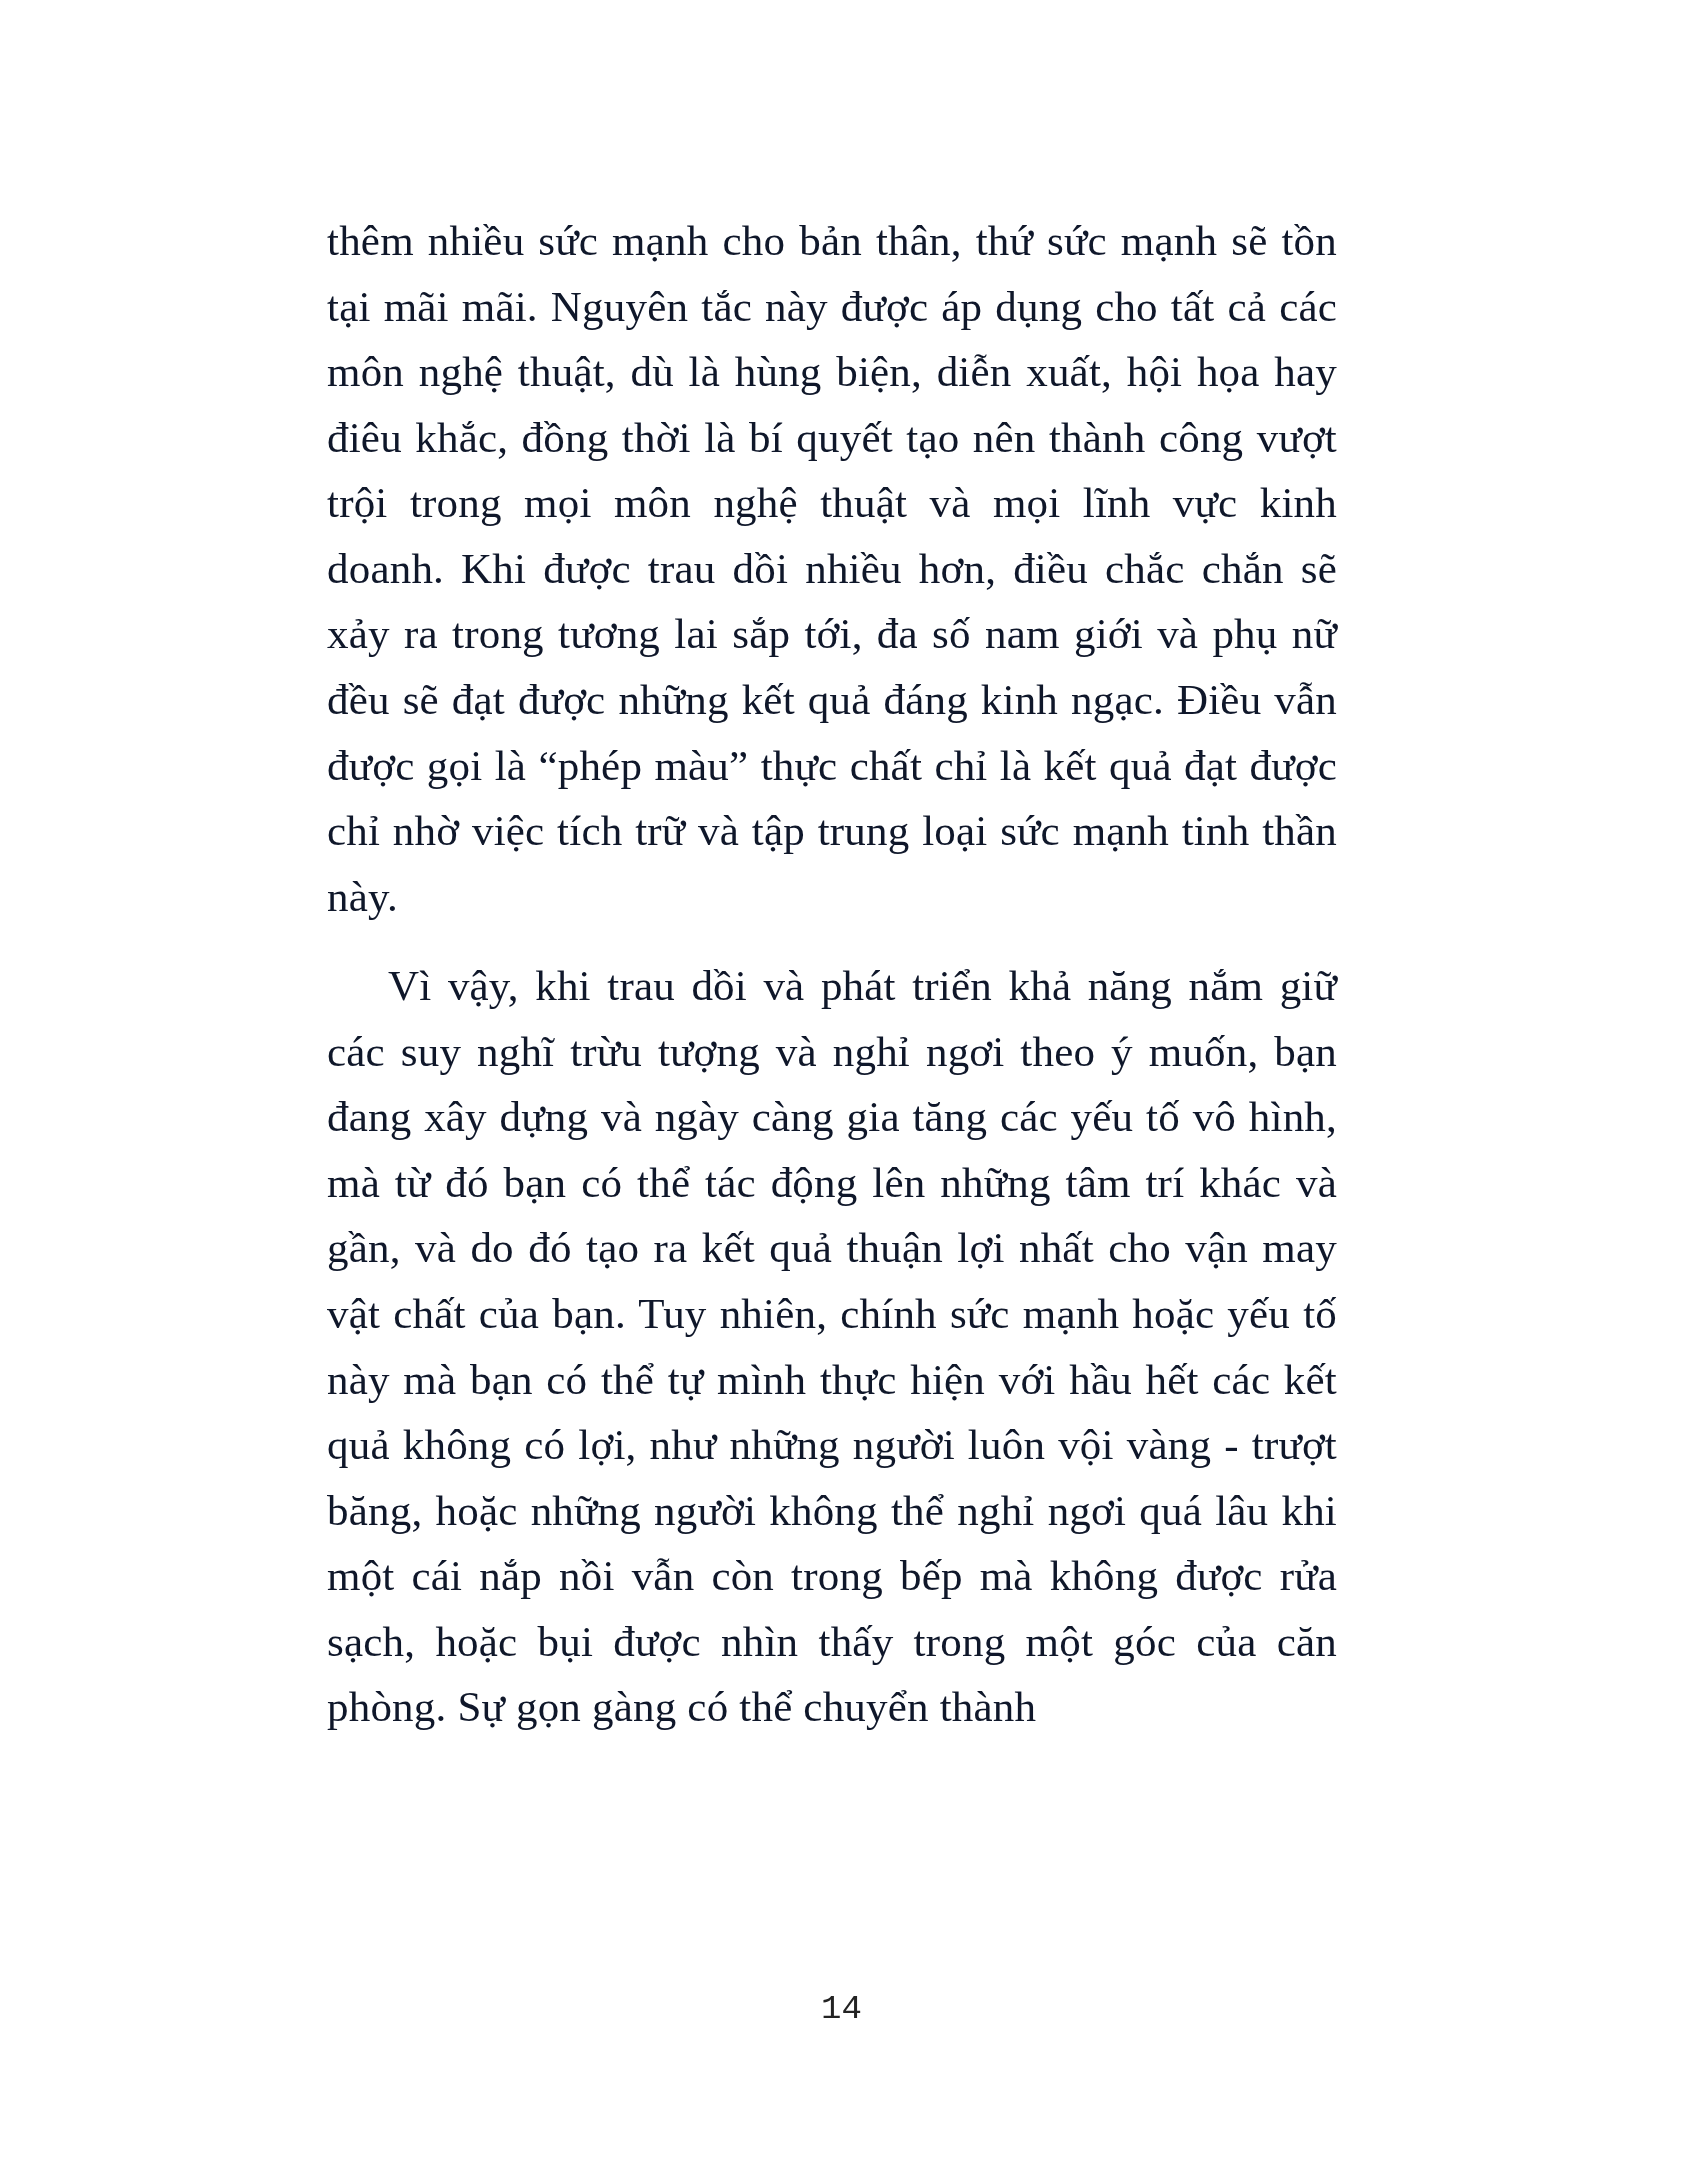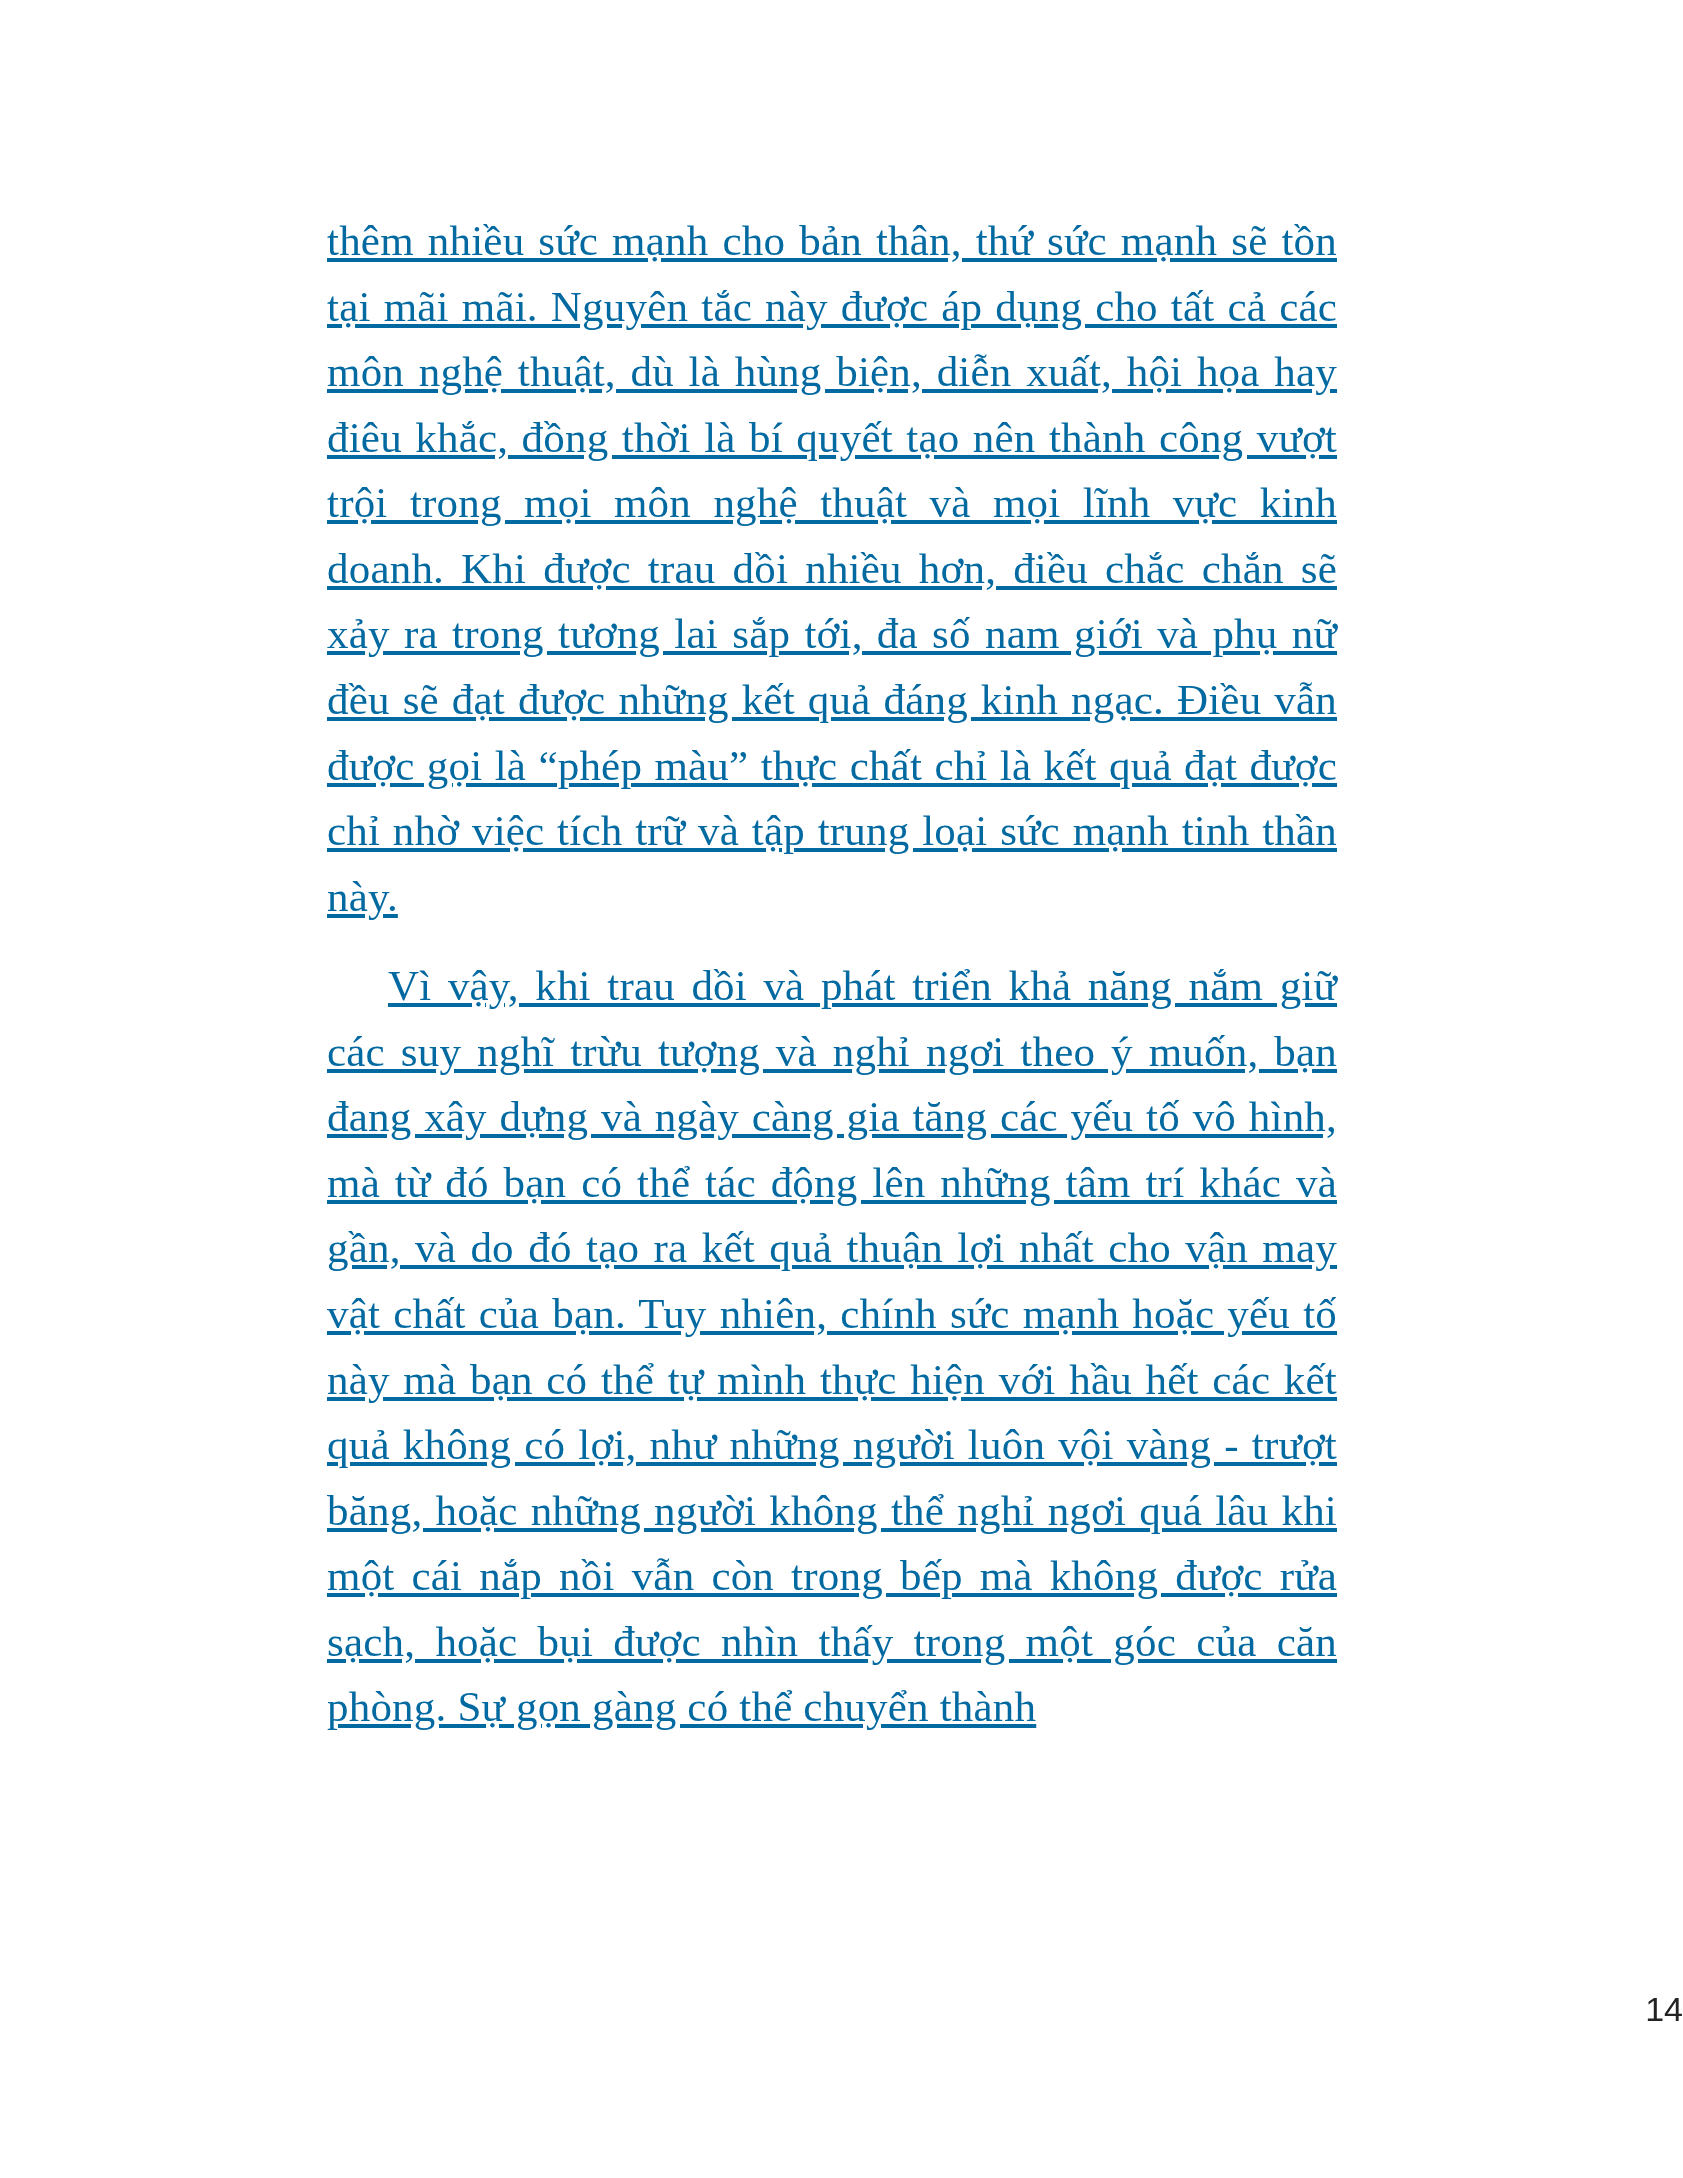--- a/index.html
+++ b/index.html
@@ -26,39 +26,38 @@
     top: 208px;
     width: 1010px;
   }
   .para {
     margin: 0;
     font-size: 43px;
     line-height: 1.525;
     text-align: justify;
     text-justify: inter-word;
     letter-spacing: 0.2px;
-    color: #0369a1;
+    color: #0f172a;
     hyphens: none;
-    text-decoration: underline;
   }
   .para + .para {
     margin-top: 24px;
   }
   .para.indent {
     text-indent: 61px;
   }
   .page-number {
     position: absolute;
     left: 0;
     right: 0;
     top: 1990px;
-    text-align: right;
+    text-align: center;
     font-size: 34px;
     color: #232323;
-    font-family: Liberation Sans, sans-serif;
+    font-family: Liberation Mono, monospace;
   }
 </style>
 </head>
 <body>
 
 <div class="page">
 
   <div class="text-block">
     <p class="para">thêm nhiều sức mạnh cho bản thân, thứ sức mạnh sẽ tồn tại mãi mãi. Nguyên tắc này được áp dụng cho tất cả các môn nghệ thuật, dù là hùng biện, diễn xuất, hội họa hay điêu khắc, đồng thời là bí quyết tạo nên thành công vượt trội trong mọi môn nghệ thuật và mọi lĩnh vực kinh doanh. Khi được trau dồi nhiều hơn, điều chắc chắn sẽ xảy ra trong tương lai sắp tới, đa số nam giới và phụ nữ đều sẽ đạt được những kết quả đáng kinh ngạc. Điều vẫn được gọi là “phép màu” thực chất chỉ là kết quả đạt được chỉ nhờ việc tích trữ và tập trung loại sức mạnh tinh thần này.</p>
     <p class="para indent">Vì vậy, khi trau dồi và phát triển khả năng nắm giữ các suy nghĩ trừu tượng và nghỉ ngơi theo ý muốn, bạn đang xây dựng và ngày càng gia tăng các yếu tố vô hình, mà từ đó bạn có thể tác động lên những tâm trí khác và gần, và do đó tạo ra kết quả thuận lợi nhất cho vận may vật chất của bạn. Tuy nhiên, chính sức mạnh hoặc yếu tố này mà bạn có thể tự mình thực hiện với hầu hết các kết quả không có lợi, như những người luôn vội vàng - trượt băng, hoặc những người không thể nghỉ ngơi quá lâu khi một cái nắp nồi vẫn còn trong bếp mà không được rửa sạch, hoặc bụi được nhìn thấy trong một góc của căn phòng. Sự gọn gàng có thể chuyển thành</p>

